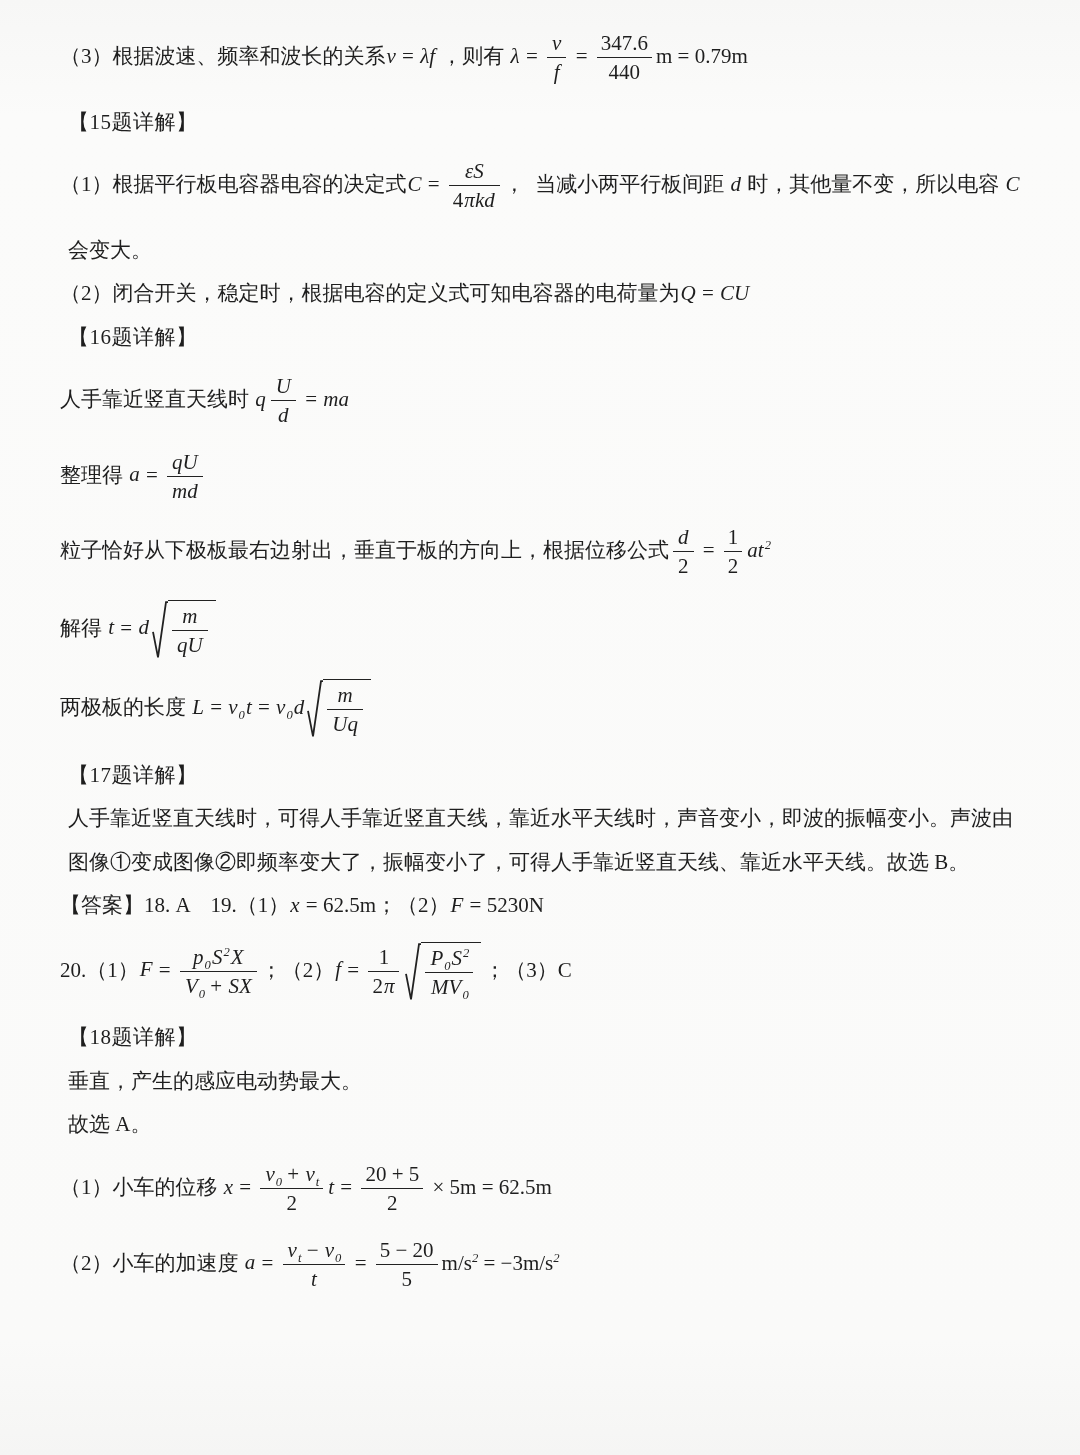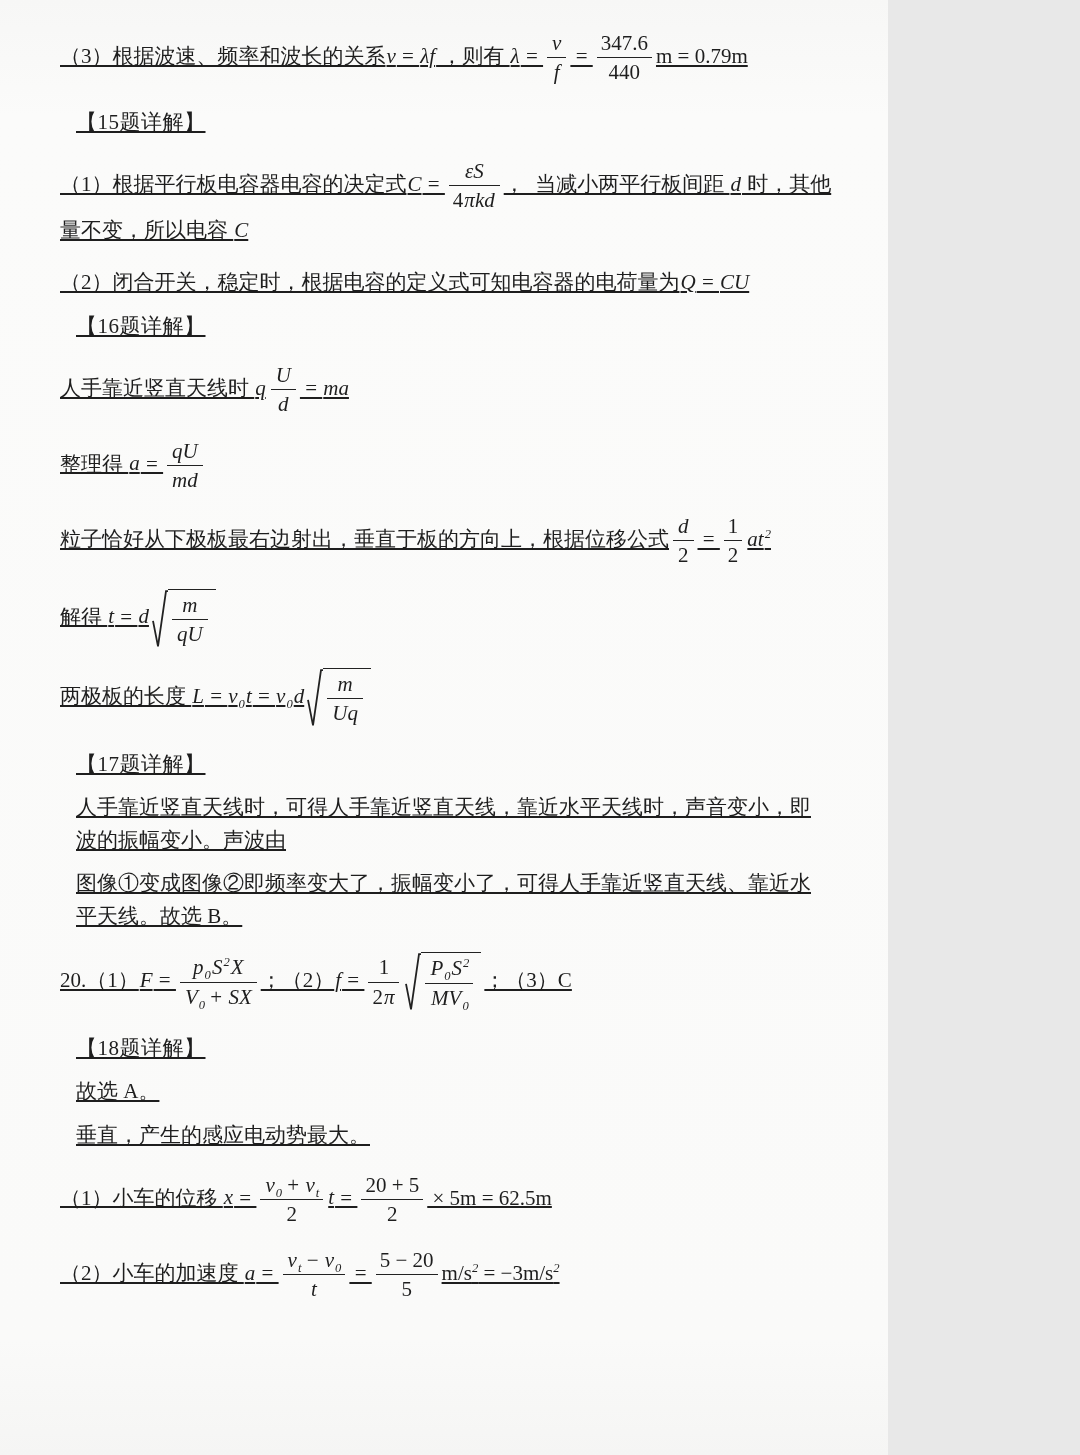--- a/index.html
+++ b/index.html
@@ -7,33 +7,32 @@
     padding: 0;
     background: #e8e8e8;
   }
   body {
     width: 1080px;
     height: 1455px;
     overflow: hidden;
   }
   main.doc-page {
     box-sizing: border-box;
-    width: 888px;
+    width: 1080px;
     height: 1455px;
     background: linear-gradient(180deg, #f7f7f6 0%, #fbfbfa 8%, #fafaf9 92%, #f5f5f4 100%);
     color: #1e1e1e;
     font-family: "Liberation Serif", "DejaVu Serif", serif;
     font-size: 21px;
     padding: 10px 56px 10px 60px;
-    text-decoration: underline;
   }
   .line {
     white-space: pre-wrap;
     line-height: 1.55;
-    margin: 11px 16px;
+    margin: 11px 8px;
   }
   .line.math { margin: 0 0; }
   .line.tall { margin: 20px 0; }
   .line.heading { letter-spacing: 0.5px; }
   
   .mi {
     font-style: italic;
     font-family: "Liberation Serif", "DejaVu Serif", serif;
     padding: 0 1px;
   }
@@ -71,36 +70,38 @@
   }
   .sqrt .frac { margin: 0 1px; }
 </style>
 </head>
 <body>
 
 <main class="doc-page">
   <div class="line math tall"><span class="mt">（3）根据波速、频率和波长的关系</span><span class="mi">v</span><span class="mt"> = </span><span class="mi">λf</span><span class="mt"> ，则有 </span><span class="mi">λ</span><span class="mt"> = </span><span class="frac"><span class="num"><span class="mi">v</span></span><span class="den"><span class="mi">f</span></span></span><span class="mt"> = </span><span class="frac"><span class="num"><span class="mt">347.6</span></span><span class="den"><span class="mt">440</span></span></span><span class="mt">m = 0.79m</span></div>
   <div class="line heading">【15题详解】</div>
   <div class="line math tall"><span class="mt">（1）根据平行板电容器电容的决定式</span><span class="mi">C</span><span class="mt"> = </span><span class="frac"><span class="num"><span class="mi">εS</span></span><span class="den"><span class="mt">4</span><span class="mi">πkd</span></span></span><span class="mt">，  当减小两平行板间距 </span><span class="mi">d</span><span class="mt"> 时，其他量不变，所以电容 </span><span class="mi">C</span></div>
+  <div class="line">会变大。</div>
   <div class="line math"><span class="mt">（2）闭合开关，稳定时，根据电容的定义式可知电容器的电荷量为</span><span class="mi">Q</span><span class="mt"> = </span><span class="mi">CU</span></div>
   <div class="line heading">【16题详解】</div>
   <div class="line math tall"><span class="mt">人手靠近竖直天线时 </span><span class="mi">q</span><span class="frac"><span class="num"><span class="mi">U</span></span><span class="den"><span class="mi">d</span></span></span><span class="mt"> = </span><span class="mi">ma</span></div>
   <div class="line math tall"><span class="mt">整理得 </span><span class="mi">a</span><span class="mt"> = </span><span class="frac"><span class="num"><span class="mi">qU</span></span><span class="den"><span class="mi">md</span></span></span></div>
   <div class="line math tall"><span class="mt">粒子恰好从下极板最右边射出，垂直于板的方向上，根据位移公式</span><span class="frac"><span class="num"><span class="mi">d</span></span><span class="den"><span class="mt">2</span></span></span><span class="mt"> = </span><span class="frac"><span class="num"><span class="mt">1</span></span><span class="den"><span class="mt">2</span></span></span><span class="mi">at</span><sup>2</sup></div>
   <div class="line math tall"><span class="mt">解得 </span><span class="mi">t</span><span class="mt"> = </span><span class="mi">d</span><span class="sqrt"><span class="rad"><svg viewBox="0 0 16 56" preserveAspectRatio="none">
             <path d="M1 30 L6 54 L14 2 L16 2" fill="none" stroke="#222" stroke-width="1.8" vector-effect="non-scaling-stroke"></path>
           </svg></span><span class="body"><span class="frac"><span class="num"><span class="mi">m</span></span><span class="den"><span class="mi">qU</span></span></span></span></span></div>
   <div class="line math tall"><span class="mt">两极板的长度 </span><span class="mi">L</span><span class="mt"> = </span><span class="mi">v</span><sub>0</sub><span class="mi">t</span><span class="mt"> = </span><span class="mi">v</span><sub>0</sub><span class="mi">d</span><span class="sqrt"><span class="rad"><svg viewBox="0 0 16 56" preserveAspectRatio="none">
             <path d="M1 30 L6 54 L14 2 L16 2" fill="none" stroke="#222" stroke-width="1.8" vector-effect="non-scaling-stroke"></path>
           </svg></span><span class="body"><span class="frac"><span class="num"><span class="mi">m</span></span><span class="den"><span class="mi">Uq</span></span></span></span></span></div>
   <div class="line heading">【17题详解】</div>
   <div class="line">人手靠近竖直天线时，可得人手靠近竖直天线，靠近水平天线时，声音变小，即波的振幅变小。声波由</div>
   <div class="line">图像①变成图像②即频率变大了，振幅变小了，可得人手靠近竖直天线、靠近水平天线。故选 B。</div>
+  <div class="line math"><span class="mt">【答案】18. A    19.（1）</span><span class="mi">x</span><span class="mt"> = 62.5m；（2）</span><span class="mi">F</span><span class="mt"> = 5230N</span></div>
   <div class="line math tall"><span class="mt">20.（1）</span><span class="mi">F</span><span class="mt"> = </span><span class="frac"><span class="num"><span class="mi">p</span><sub>0</sub><span class="mi">S</span><sup>2</sup><span class="mi">X</span></span><span class="den"><span class="mi">V</span><sub>0</sub><span class="mt"> + </span><span class="mi">SX</span></span></span><span class="mt">；（2）</span><span class="mi">f</span><span class="mt"> = </span><span class="frac"><span class="num"><span class="mt">1</span></span><span class="den"><span class="mt">2</span><span class="mi">π</span></span></span><span class="sqrt"><span class="rad"><svg viewBox="0 0 16 56" preserveAspectRatio="none">
             <path d="M1 30 L6 54 L14 2 L16 2" fill="none" stroke="#222" stroke-width="1.8" vector-effect="non-scaling-stroke"></path>
           </svg></span><span class="body"><span class="frac"><span class="num"><span class="mi">P</span><sub>0</sub><span class="mi">S</span><sup>2</sup></span><span class="den"><span class="mi">MV</span><sub>0</sub></span></span></span></span><span class="mt">；（3）C</span></div>
   <div class="line heading">【18题详解】</div>
+  <div class="line">垂直，产生的感应电动势最大。</div>
   <div class="line">故选 A。</div>
-  <div class="line">垂直，产生的感应电动势最大。</div>
   <div class="line math tall"><span class="mt">（1）小车的位移 </span><span class="mi">x</span><span class="mt"> = </span><span class="frac"><span class="num"><span class="mi">v</span><sub>0</sub><span class="mt"> + </span><span class="mi">v</span><sub>t</sub></span><span class="den"><span class="mt">2</span></span></span><span class="mi">t</span><span class="mt"> = </span><span class="frac"><span class="num"><span class="mt">20 + 5</span></span><span class="den"><span class="mt">2</span></span></span><span class="mt"> × 5m = 62.5m</span></div>
   <div class="line math tall"><span class="mt">（2）小车的加速度 </span><span class="mi">a</span><span class="mt"> = </span><span class="frac"><span class="num"><span class="mi">v</span><sub>t</sub><span class="mt"> − </span><span class="mi">v</span><sub>0</sub></span><span class="den"><span class="mi">t</span></span></span><span class="mt"> = </span><span class="frac"><span class="num"><span class="mt">5 − 20</span></span><span class="den"><span class="mt">5</span></span></span><span class="mt">m/s</span><sup>2</sup><span class="mt"> = −3m/s</span><sup>2</sup></div>
 
 </main>
 
 </body></html>

